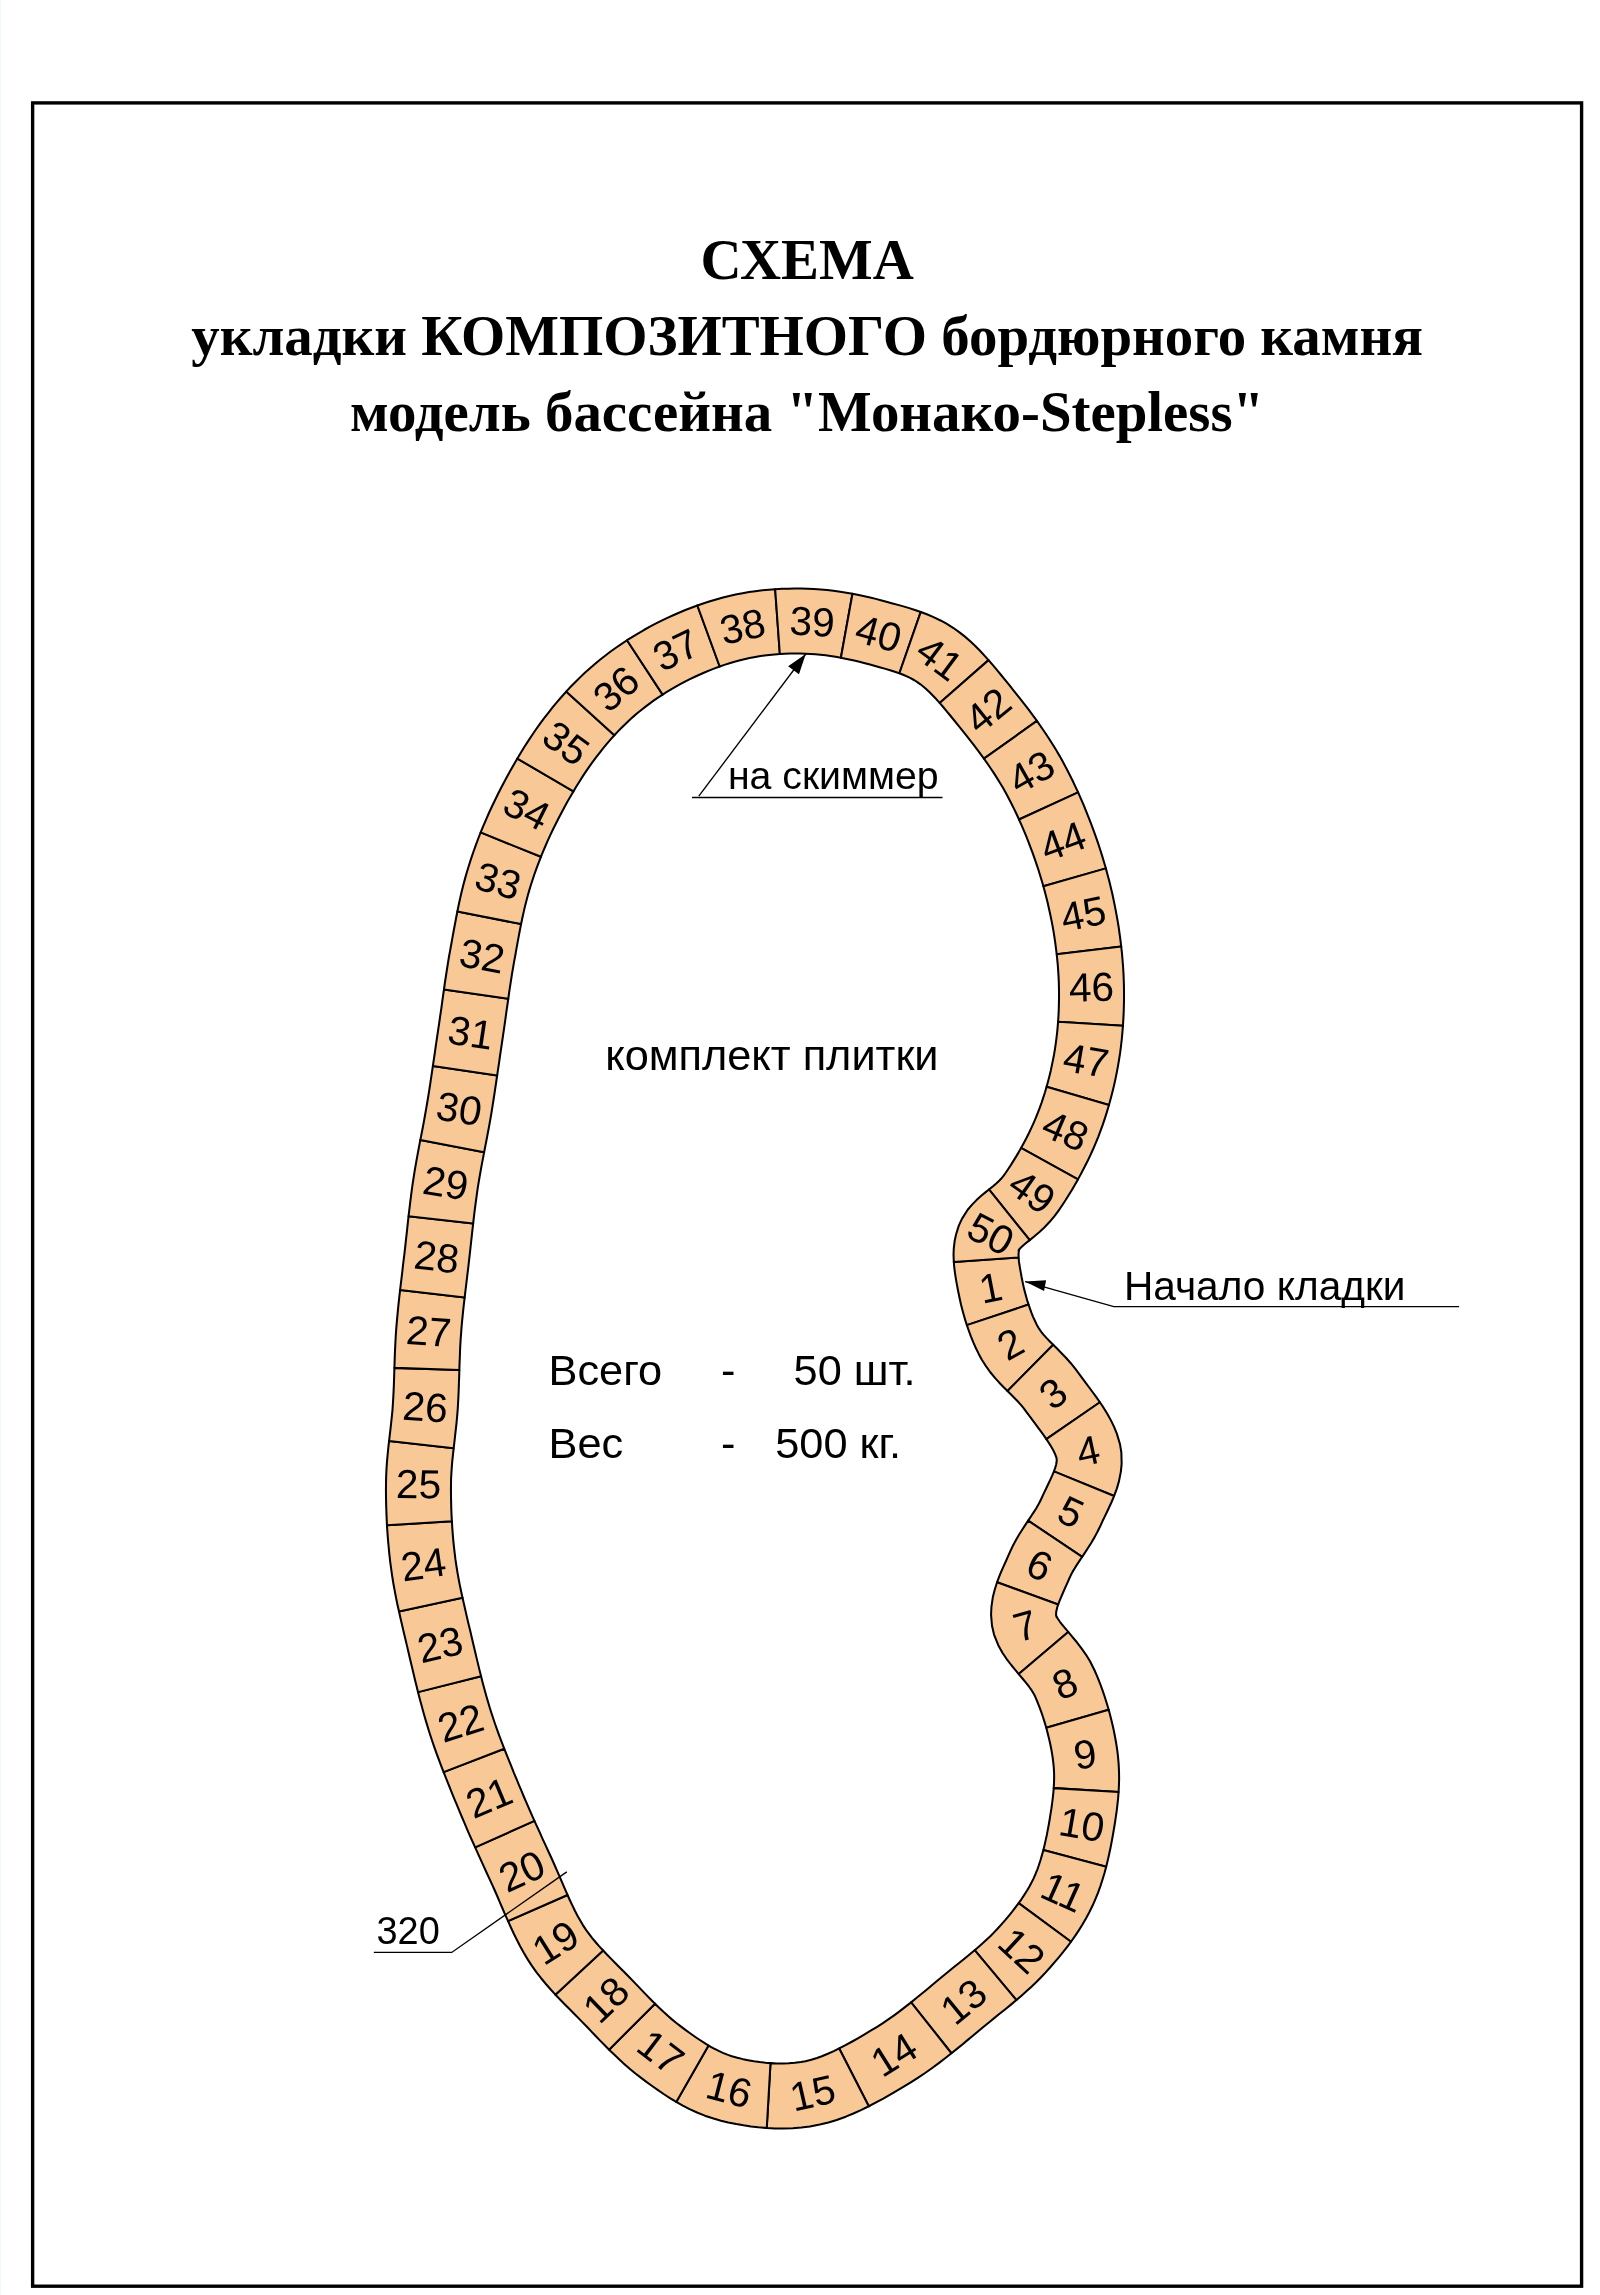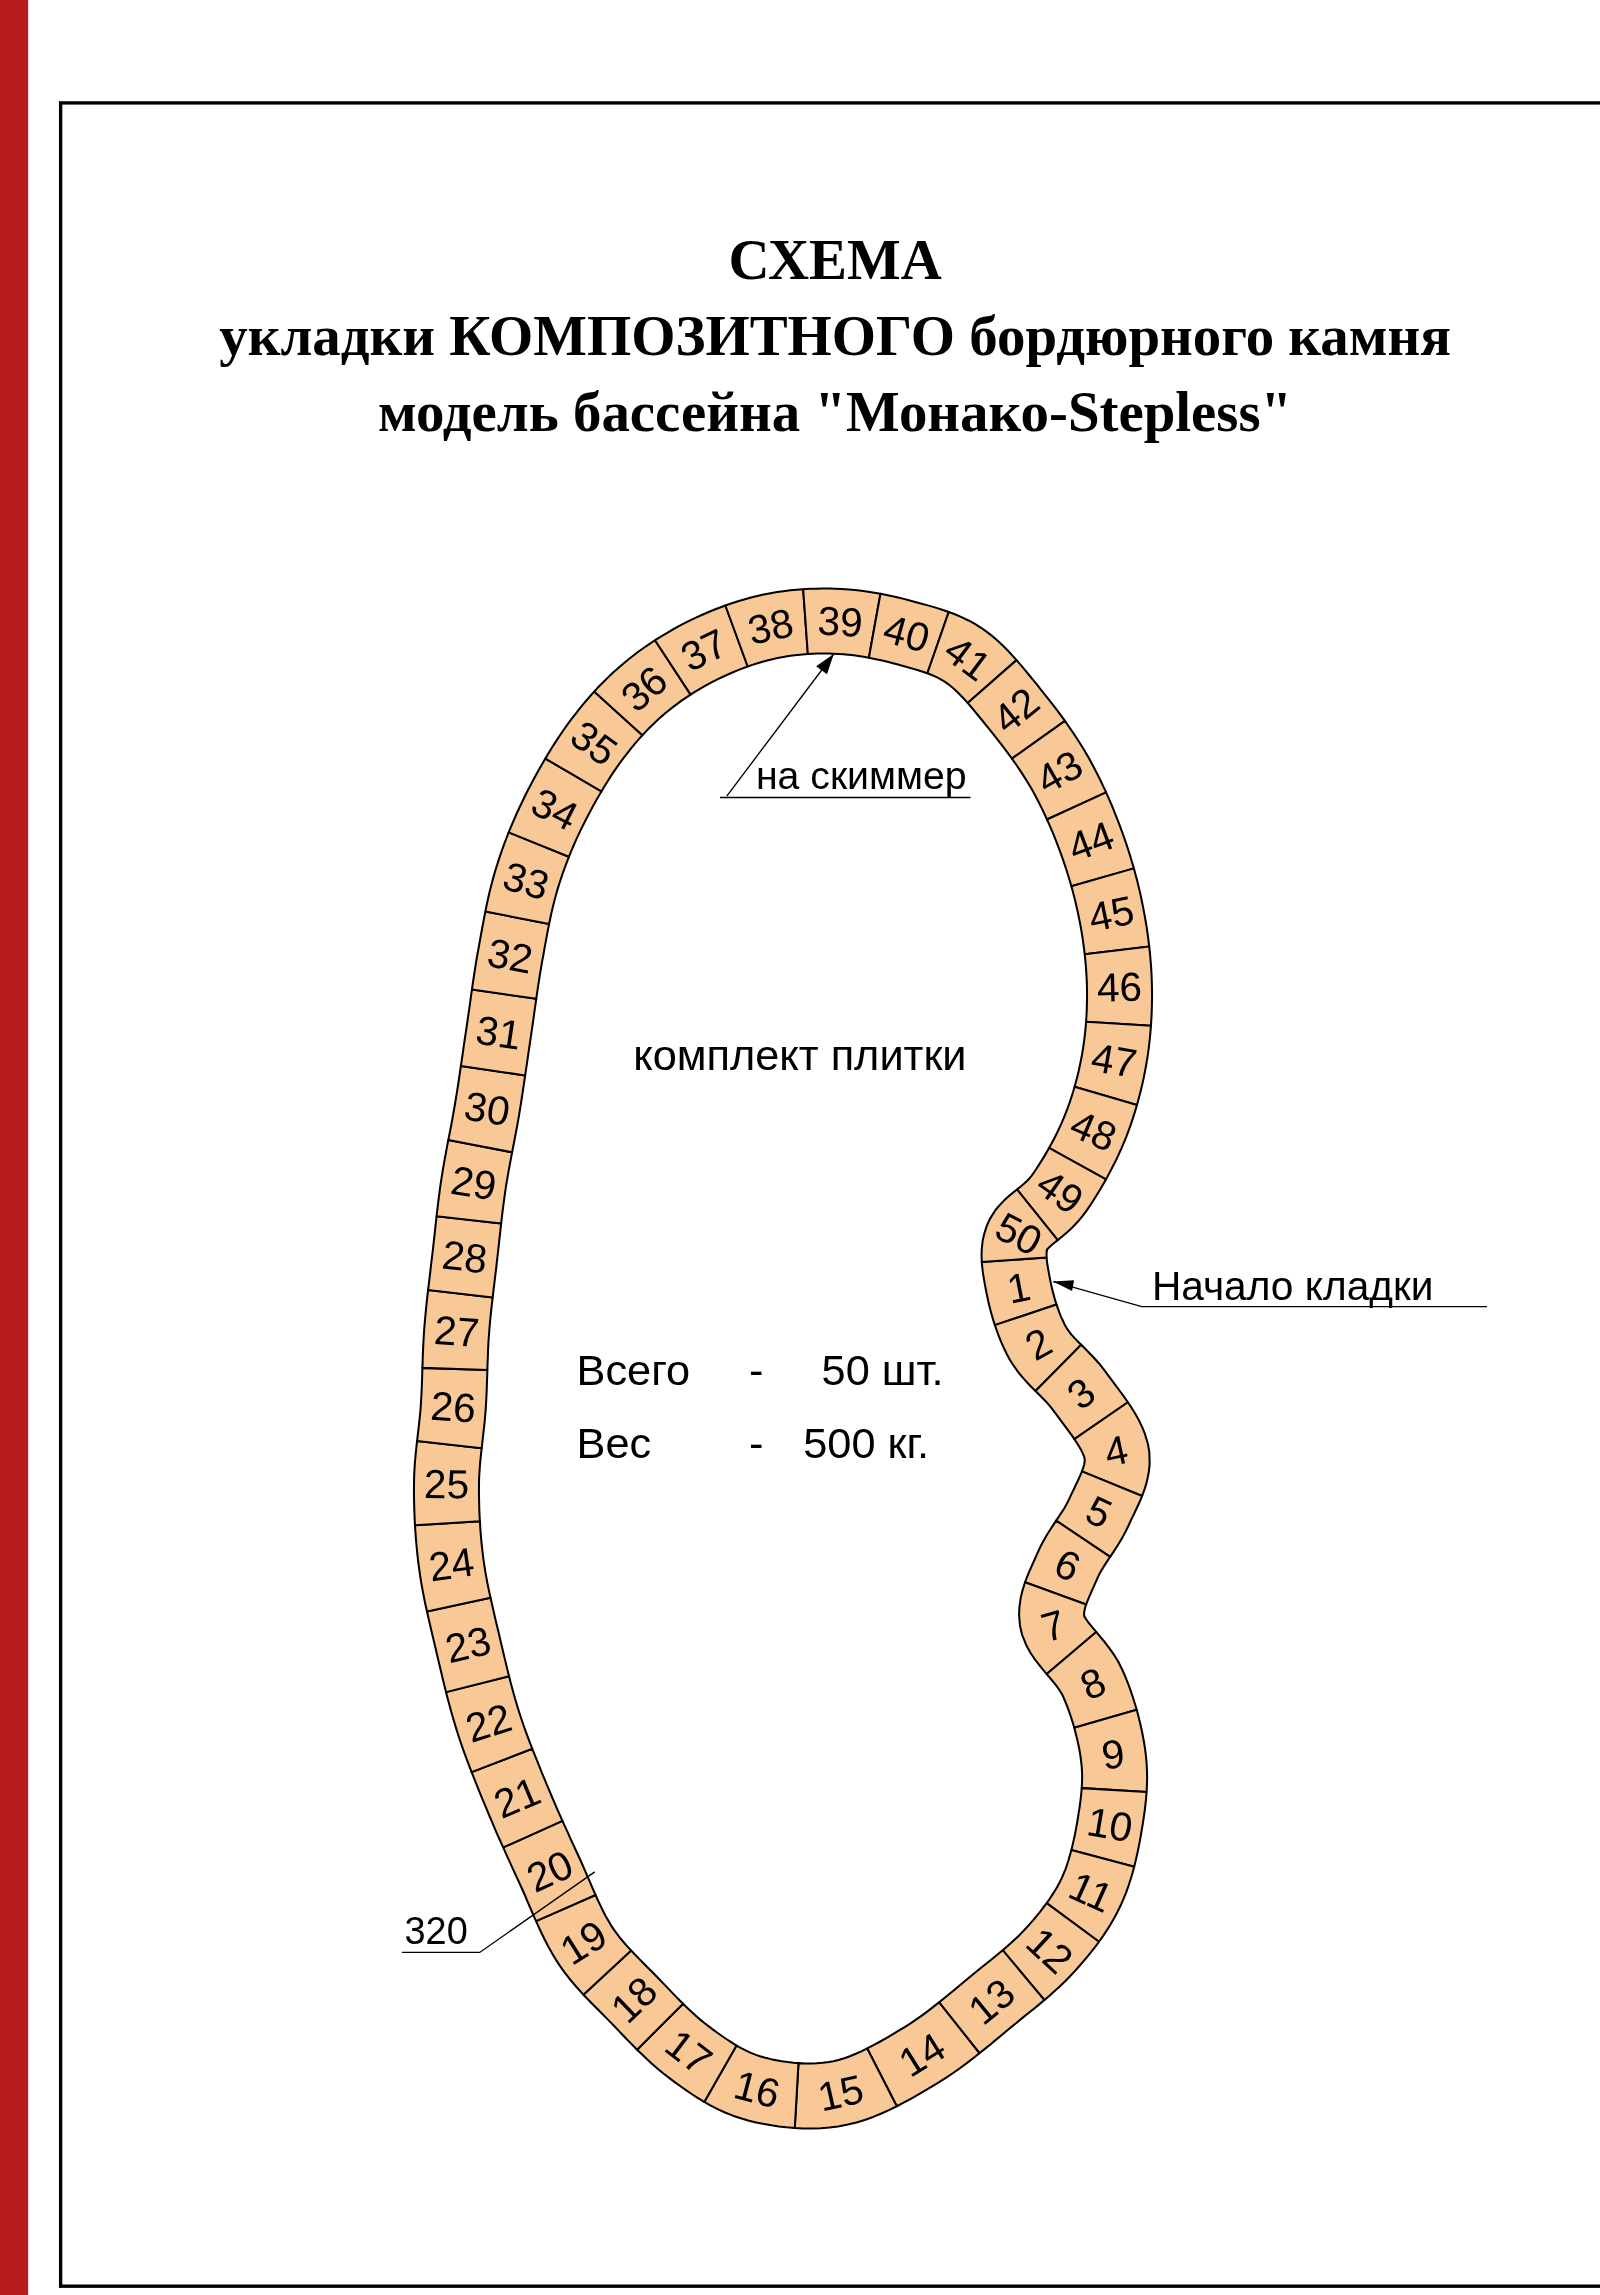--- a/index.html
+++ b/index.html
@@ -1,16 +1,16 @@
 <!DOCTYPE html>
 <html style="font-size:10.8px"><head>
 <meta charset="utf-8">
 <style>
   html,body{margin:0;padding:0;background:#ffffff;}
-  .page{width:1340px;height:2295px;position:relative;background:#b91c1c;padding-left:28px;}
+  .page{width:1340px;height:2295px;position:relative;background:#7dd3fc;}
   svg{display:block;}
   text{fill:#000000;}
   .title{font-family:"Liberation Serif",serif;font-weight:700;font-size:84px;}
   .num{font-family:"Liberation Sans",sans-serif;font-size:60px;}
   .ann{font-family:"Liberation Sans",sans-serif;font-size:58px;}
   .ann-big{font-family:"Liberation Sans",sans-serif;font-size:60px;}
   .dim{font-family:"Liberation Sans",sans-serif;font-size:56px;}
   .center-label{font-family:"Liberation Sans",sans-serif;font-size:64px;}
   .totals{font-family:"Liberation Sans",sans-serif;font-size:64px;}
   .leader{stroke:#000000;stroke-width:2;fill:none;}

